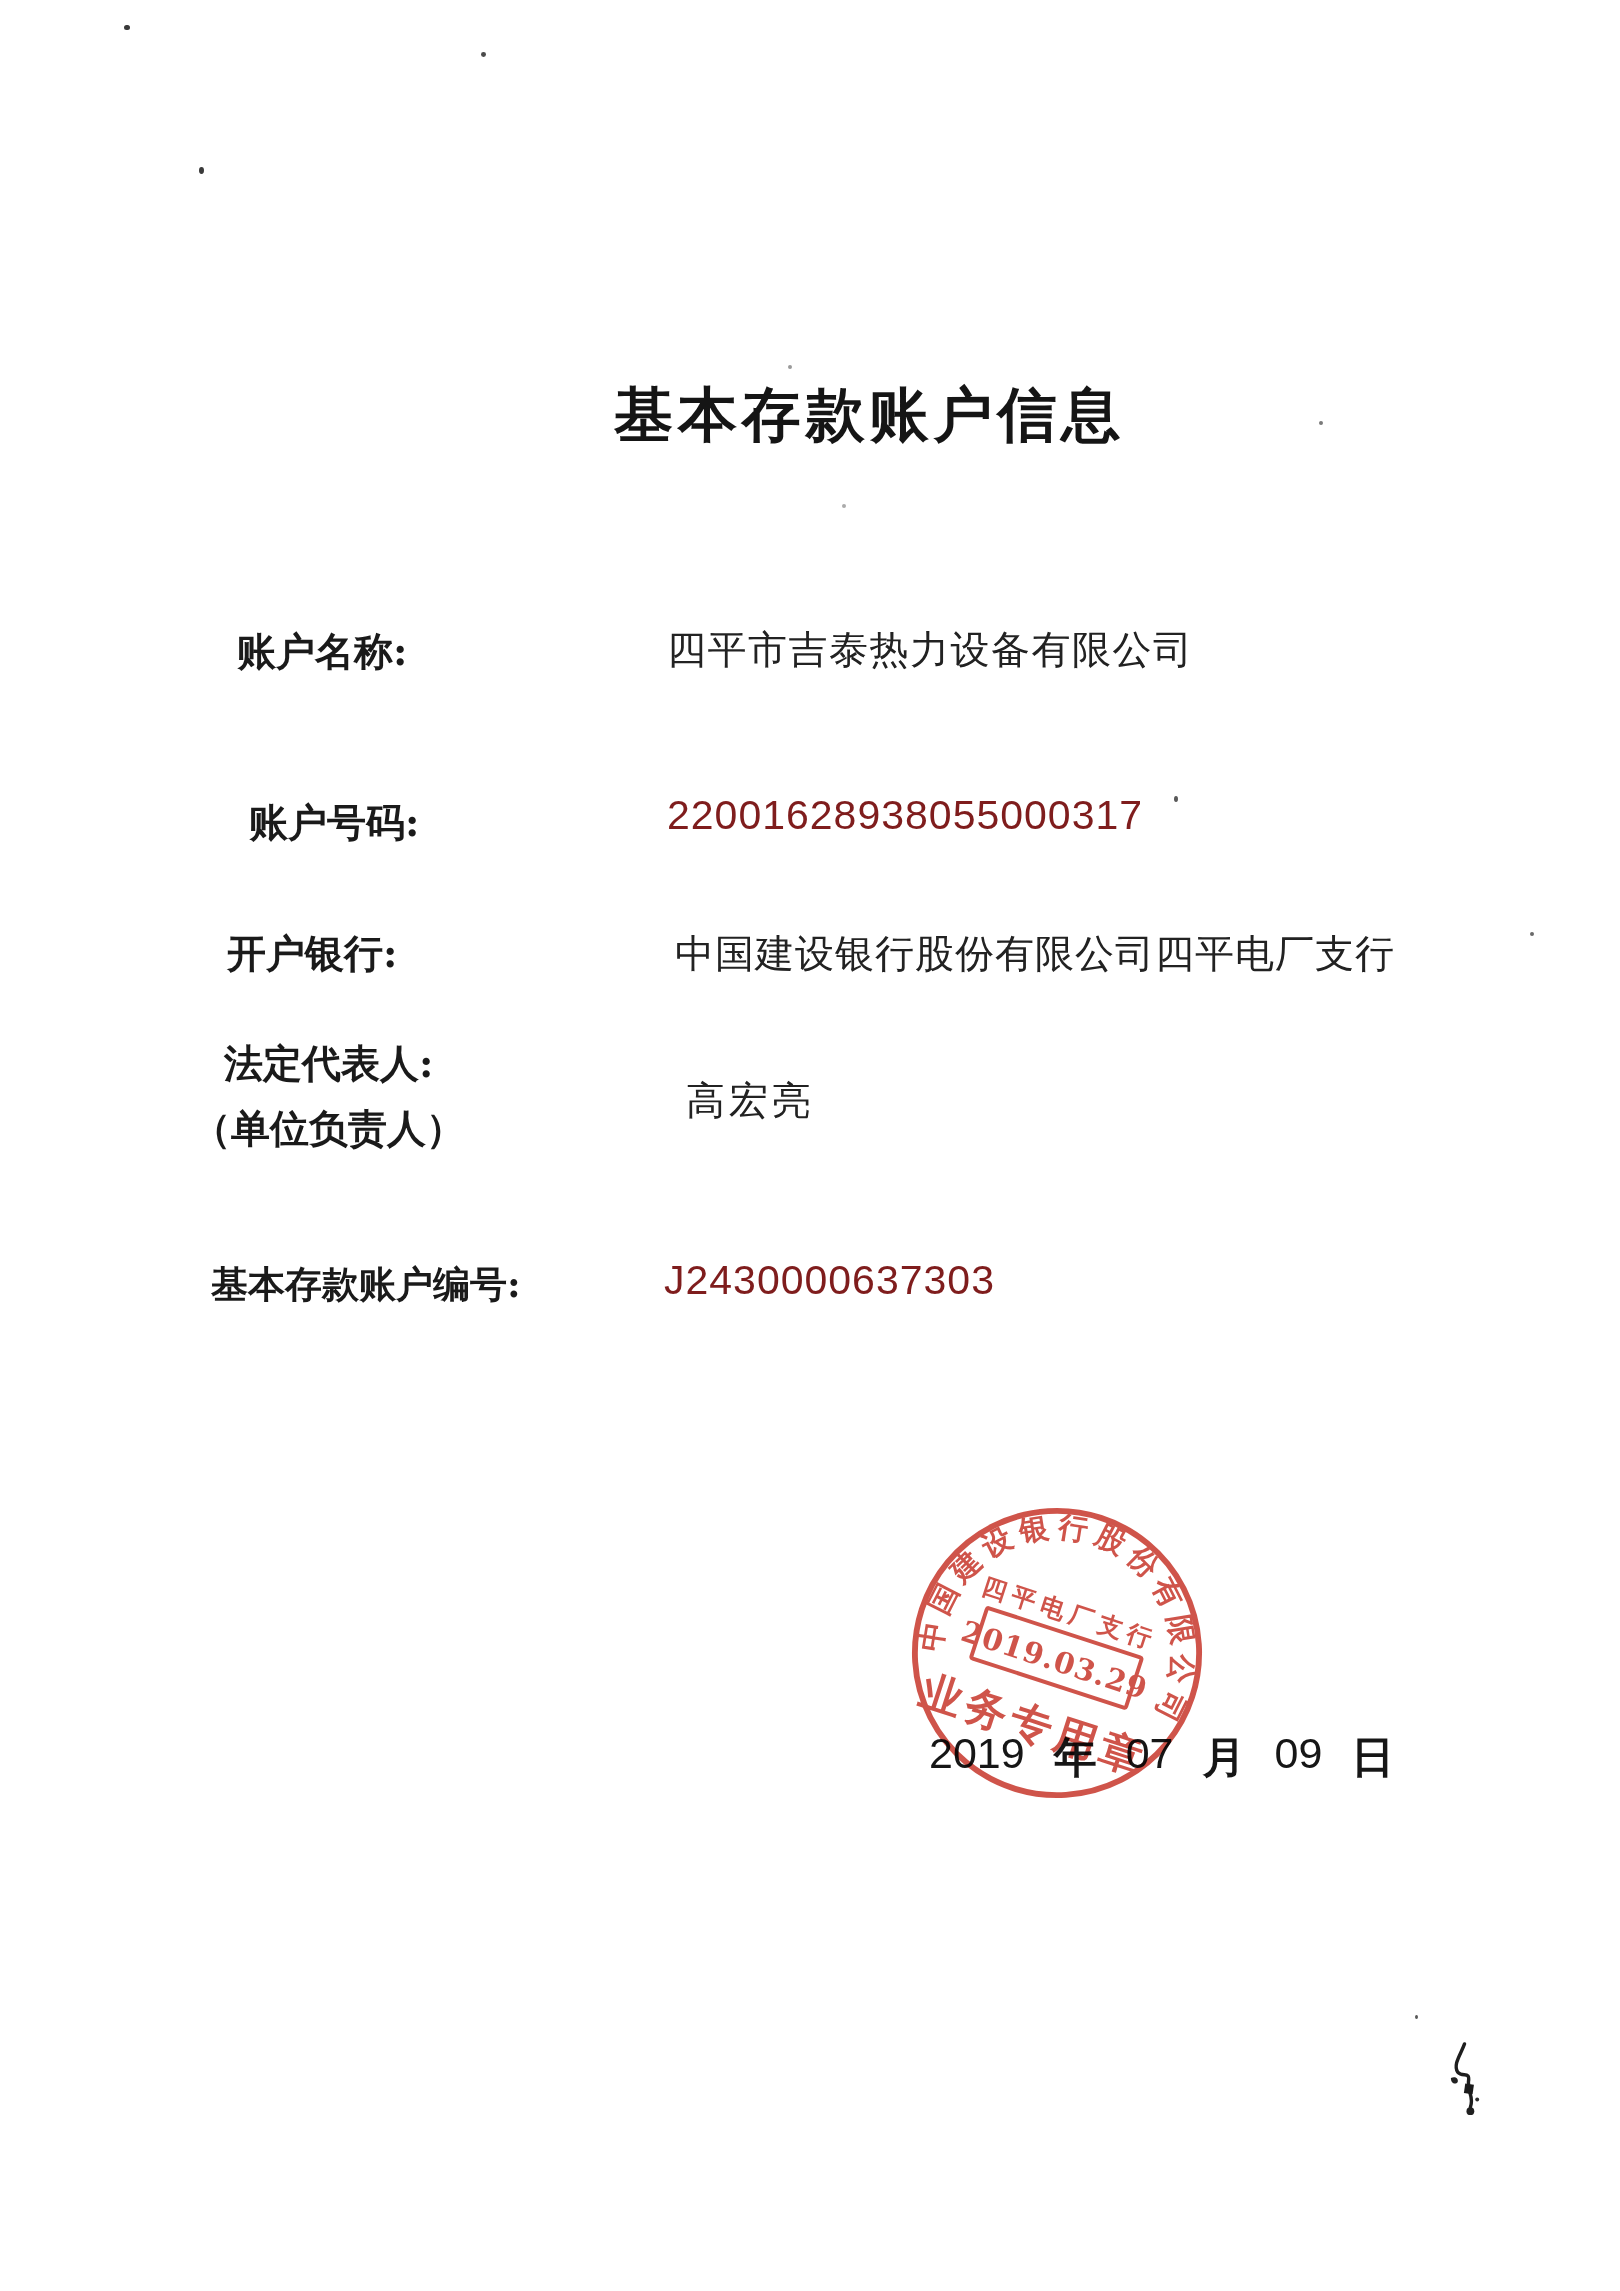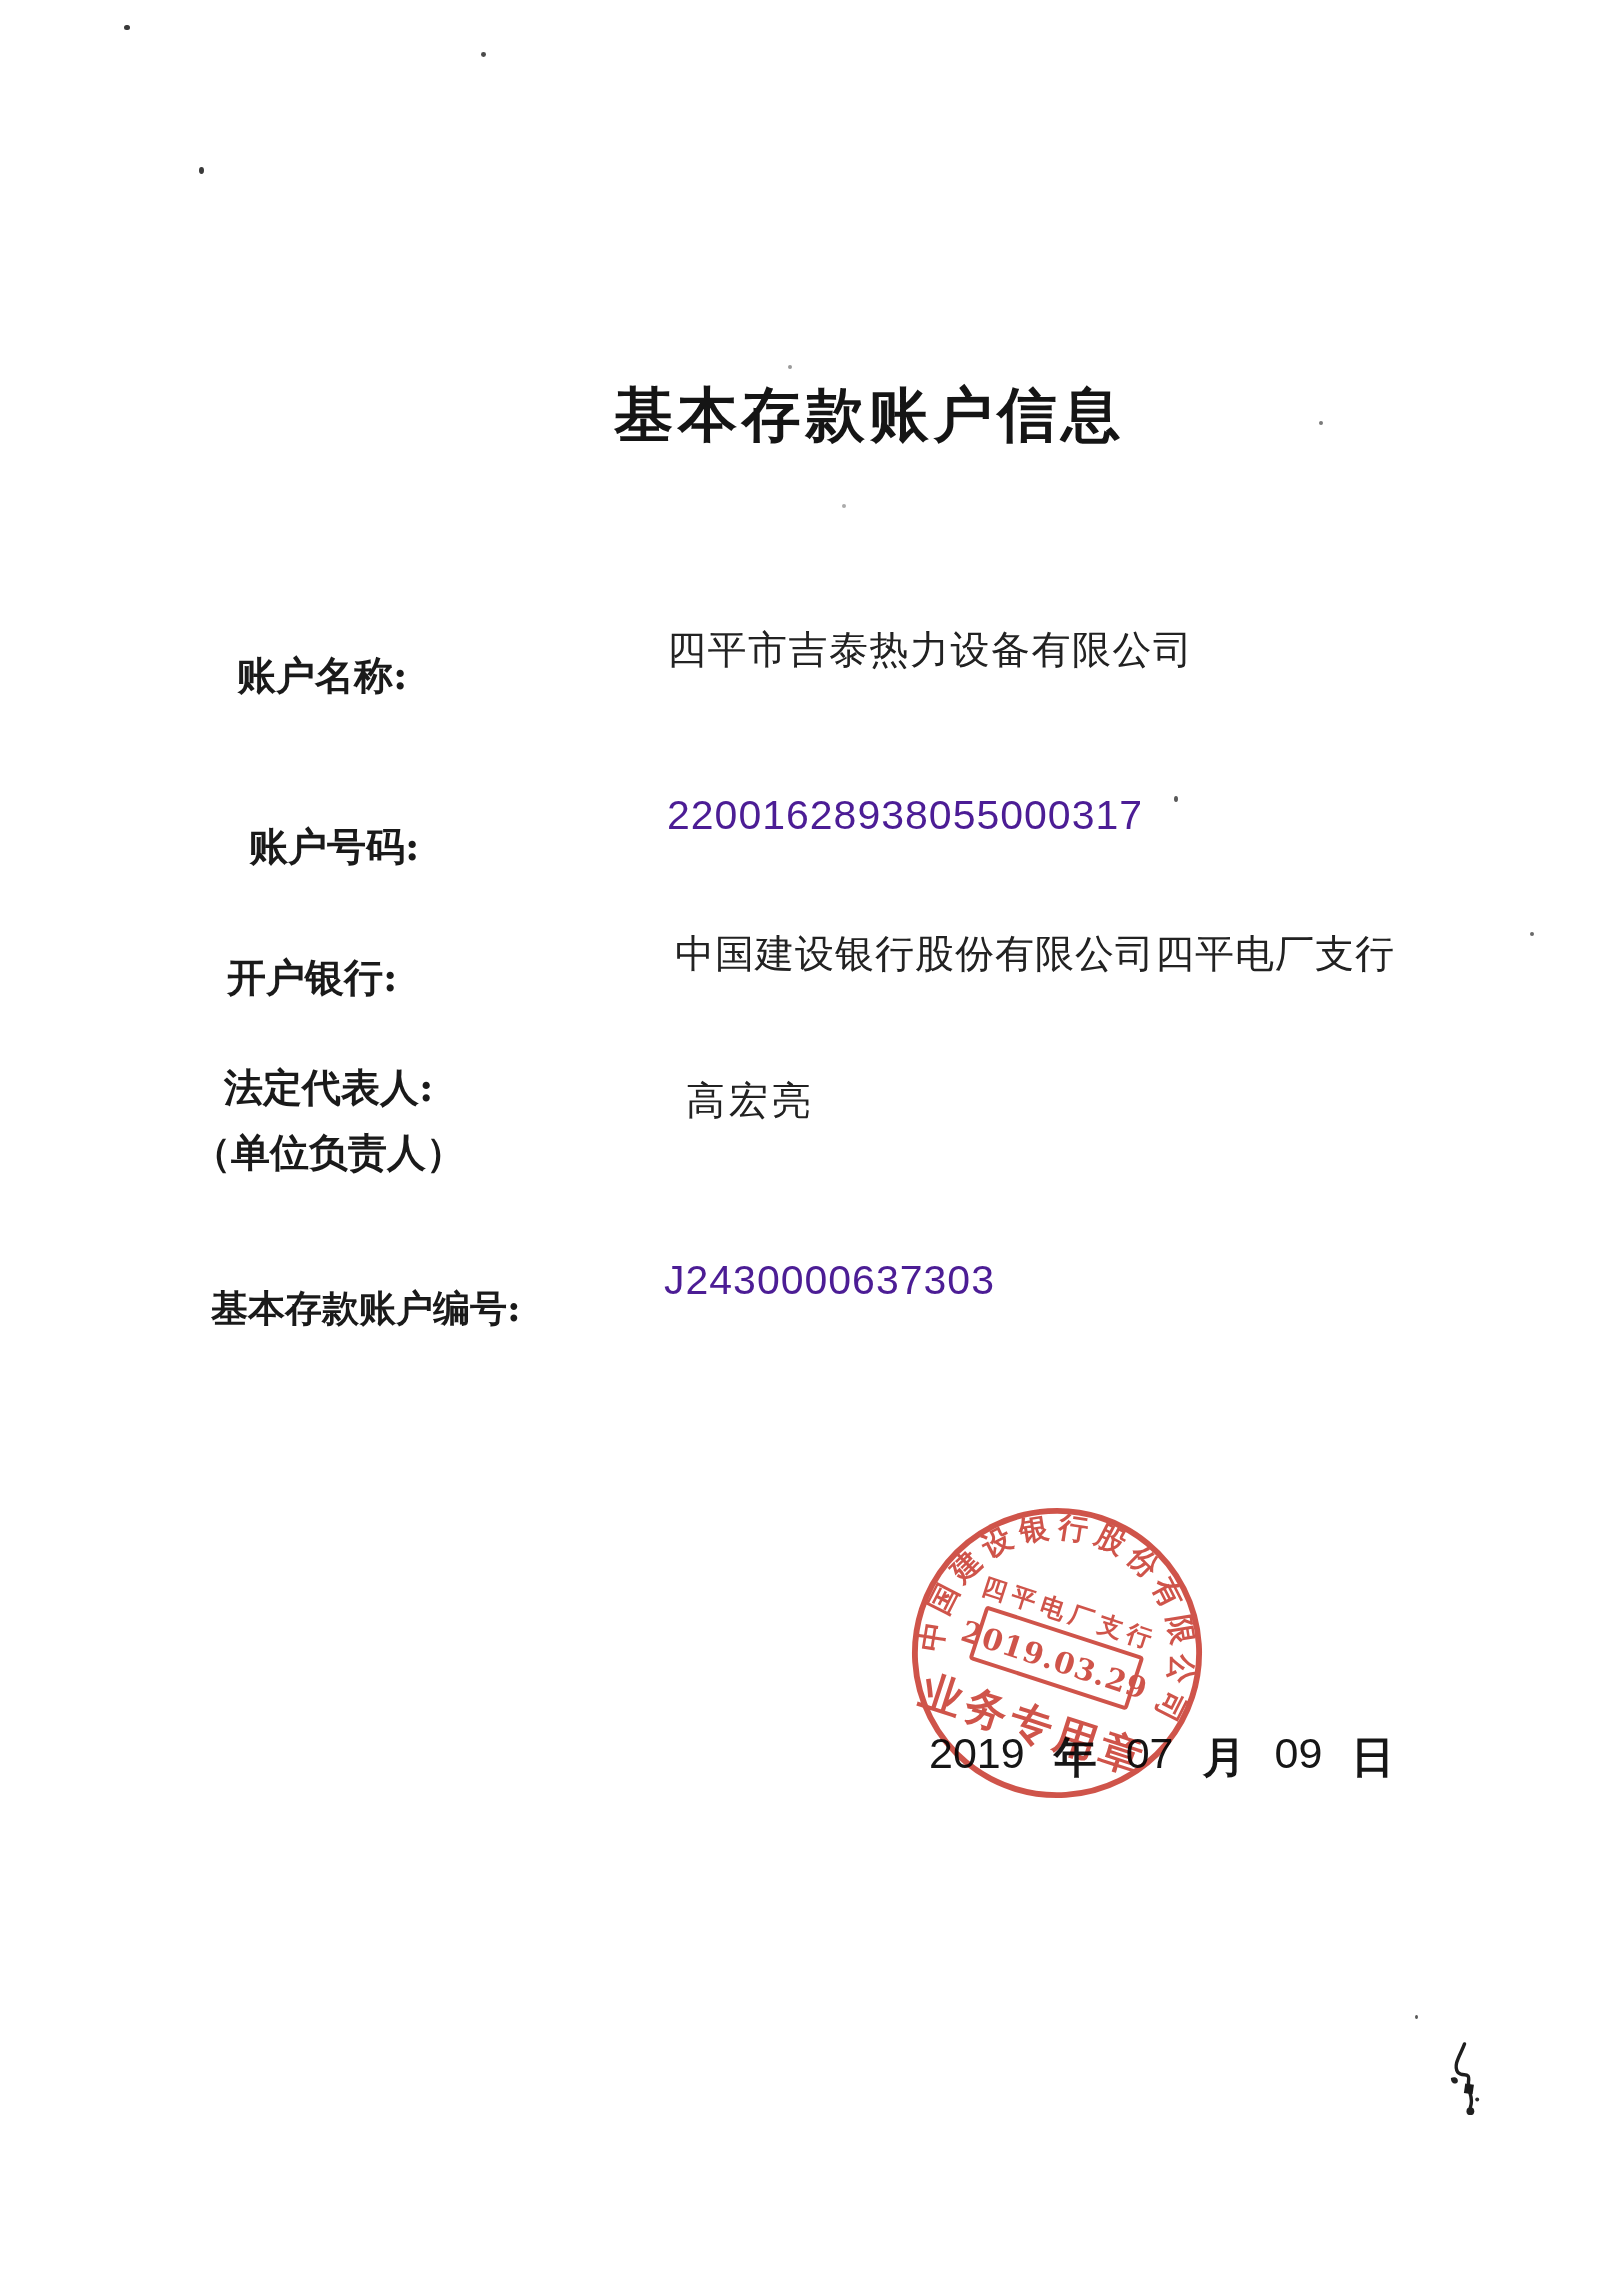--- a/index.html
+++ b/index.html
@@ -23,36 +23,35 @@
     color: #151515;
     white-space: nowrap;
   }
 
   .field-label {
     font-family: "DejaVu Serif", serif;
     font-weight: 700;
     font-size: 39px;
     color: #1a1a1a;
     white-space: nowrap;
-    margin-top: 24px;
   }
   .field-value-cn {
     font-family: "DejaVu Serif", serif;
     font-weight: 400;
     font-size: 39px;
     letter-spacing: 1.5px;
     color: #222;
     white-space: nowrap;
   }
   .field-value-num {
     font-family: "Liberation Sans", sans-serif;
     font-weight: 400;
     font-size: 41px;
     letter-spacing: 1px;
-    color: #4c1d95;
+    color: #7f1d1d;
     white-space: nowrap;
   }
 
   .date-line {
     left: 929px; top: 1729px;
     display: flex;
     gap: 29px;
     font-family: "Liberation Sans", sans-serif;
     font-size: 43px;
     font-weight: 500;

